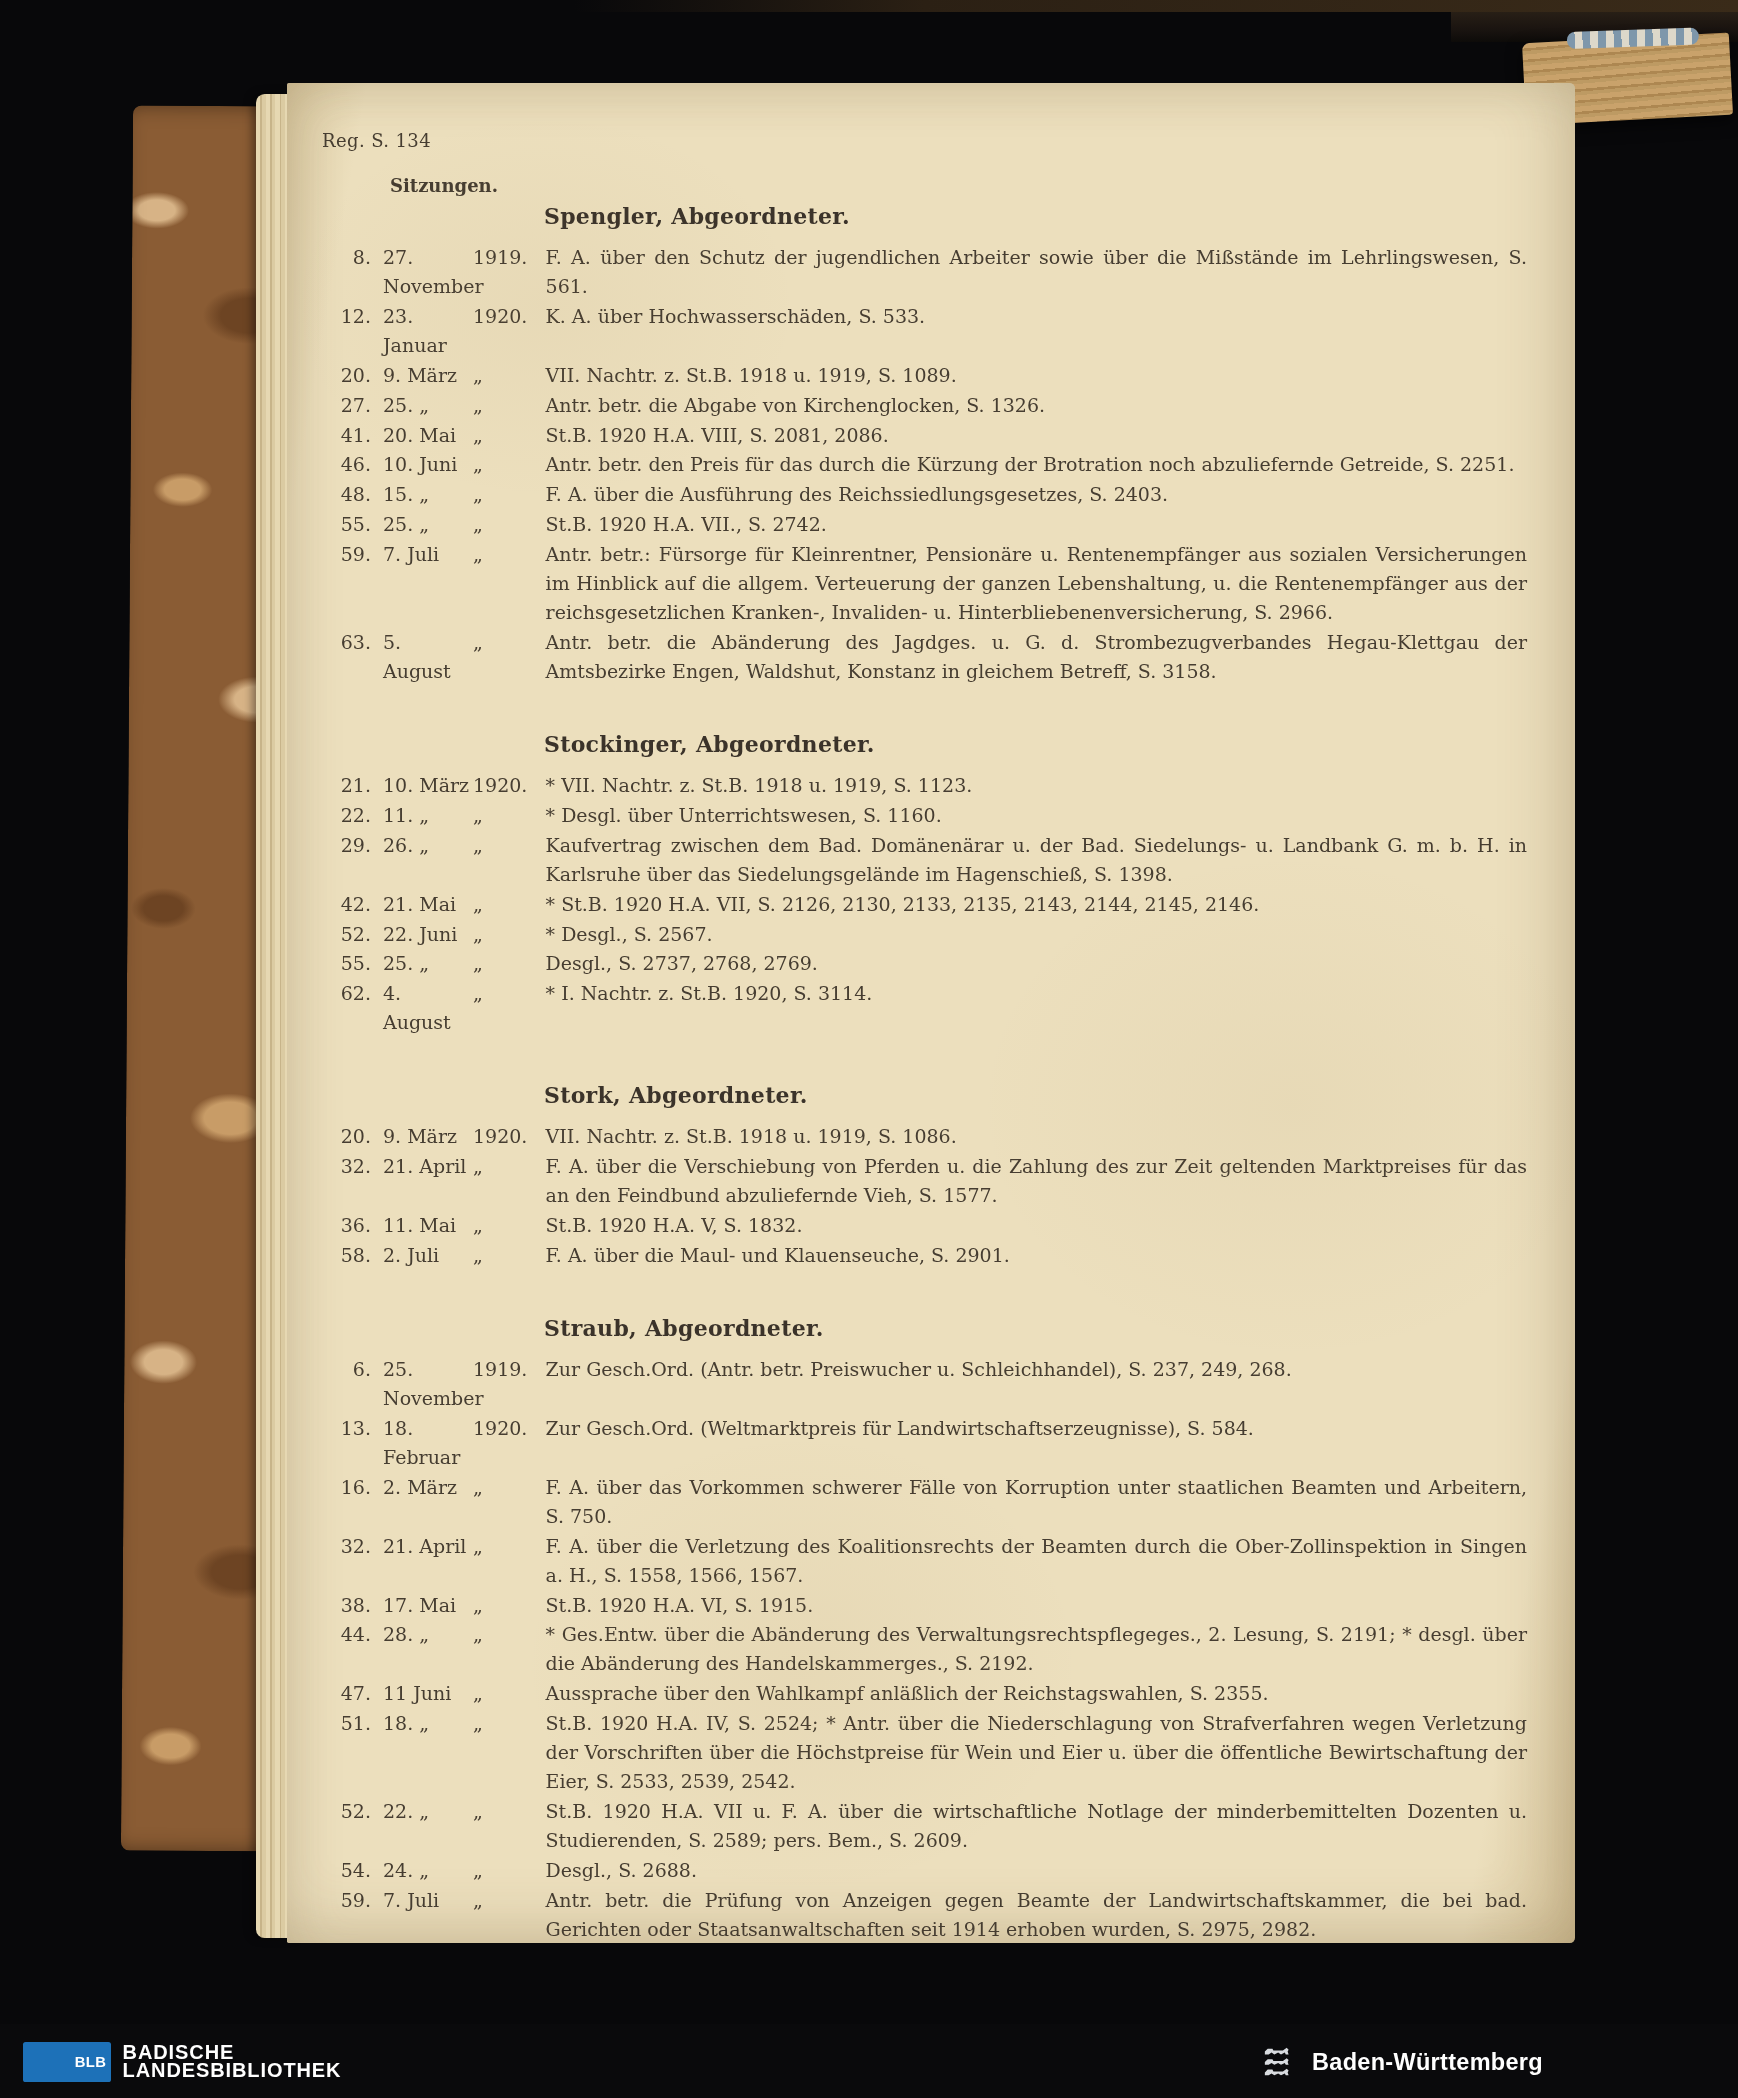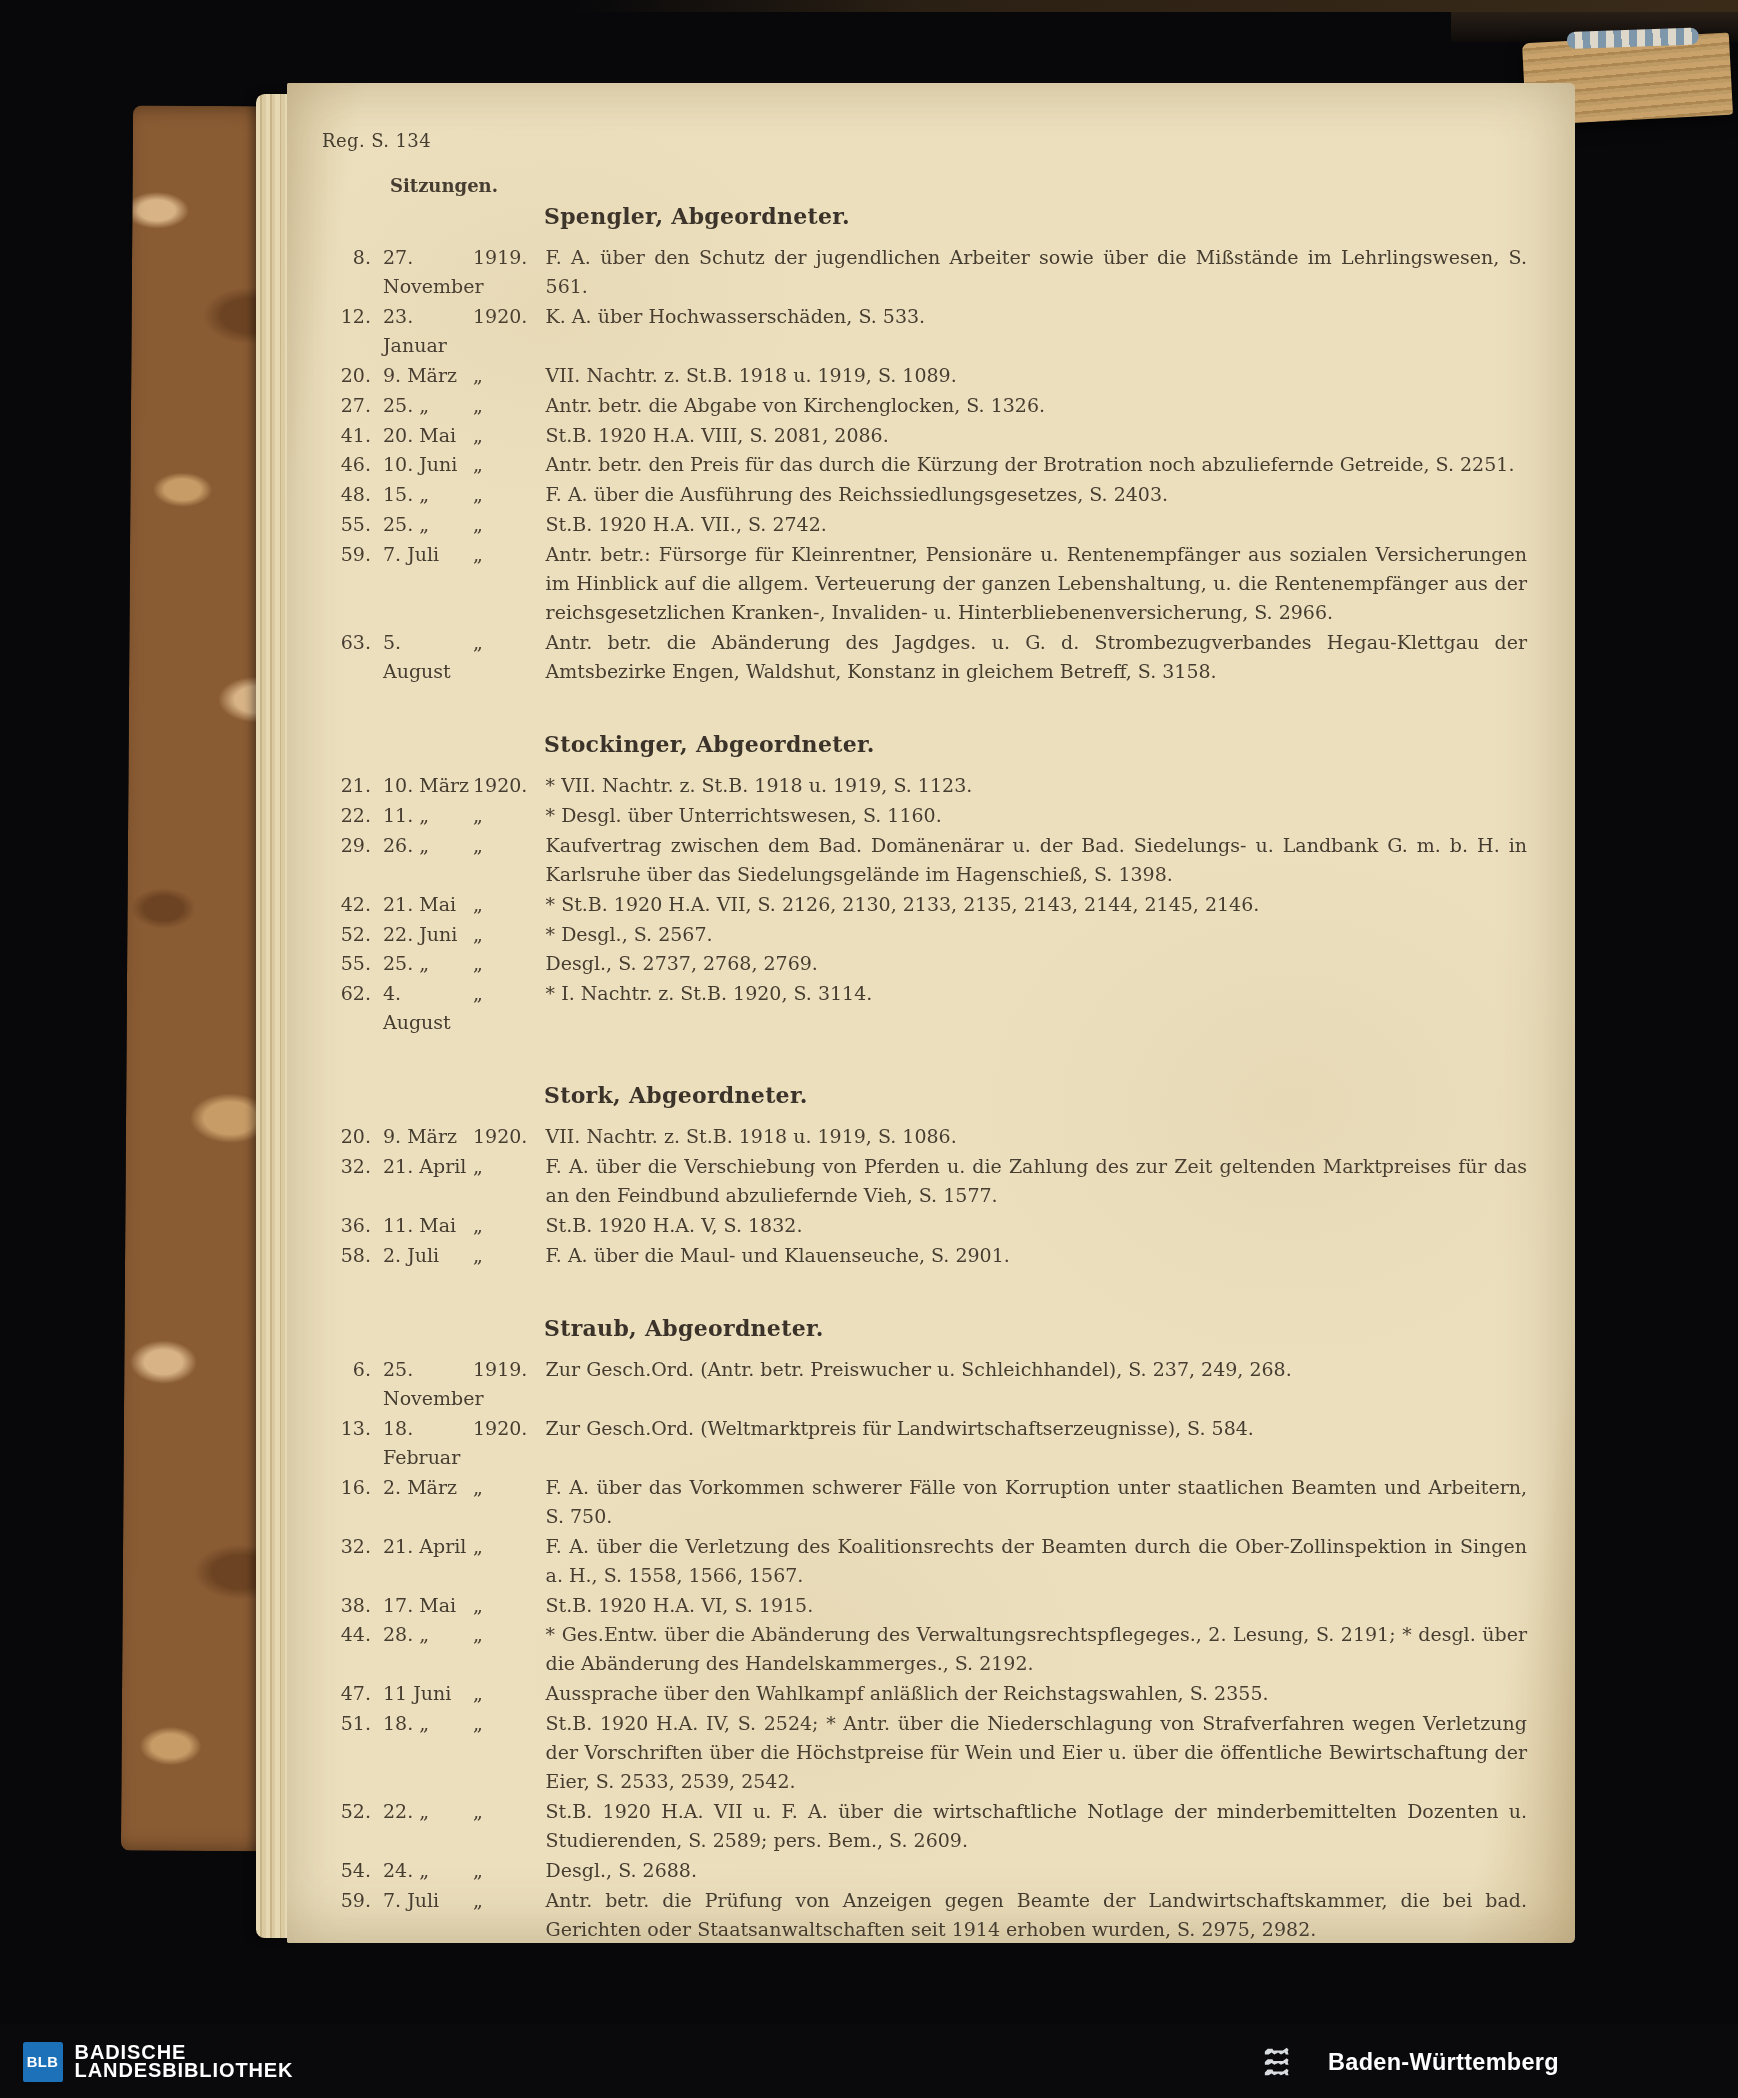--- a/index.html
+++ b/index.html
@@ -56,25 +56,25 @@
   .c-date{width:90px;flex:none;margin-left:12px;}
   .c-year{width:50px;flex:none;}
   .c-text{flex:1;margin-left:22.6px;text-align:justify;}
 
   
   .footer{position:absolute;left:0;bottom:0;width:100%;height:75px;background:#0a0a0c;
           font-family:"Liberation Sans","DejaVu Sans",sans-serif;}
   .f-left{position:absolute;left:22.6px;top:50%;transform:translateY(-50%);
           display:flex;align-items:center;gap:12px;cursor:pointer;}
   .blb-square{width:40px;height:40px;border-radius:2.6px;background:#1d71b8;
-              display:flex;align-items:center;justify-content:center;}
+              display:flex;align-items:center;justify-content:center;padding-left:48px;}
   .blb-square span{color:#fff;font-weight:700;font-size:14.8px;letter-spacing:0.4px;}
   .blb-name{color:#fff;font-weight:700;font-size:20px;line-height:17.4px;letter-spacing:0.9px;}
   .f-right{position:absolute;left:1262px;top:50%;transform:translateY(-50%);
-           display:flex;align-items:center;gap:28px;cursor:pointer;}
+           display:flex;align-items:center;gap:12px;cursor:pointer;}
   .bw-name{color:#fff;font-weight:700;font-size:23.5px;letter-spacing:0.3px;}
 </style>
 </head>
 <body>
 
 <div class="stage">
 
   <div class="corner-leather"></div>
   <div class="top-edge"></div>
   <div class="corner-pages">

